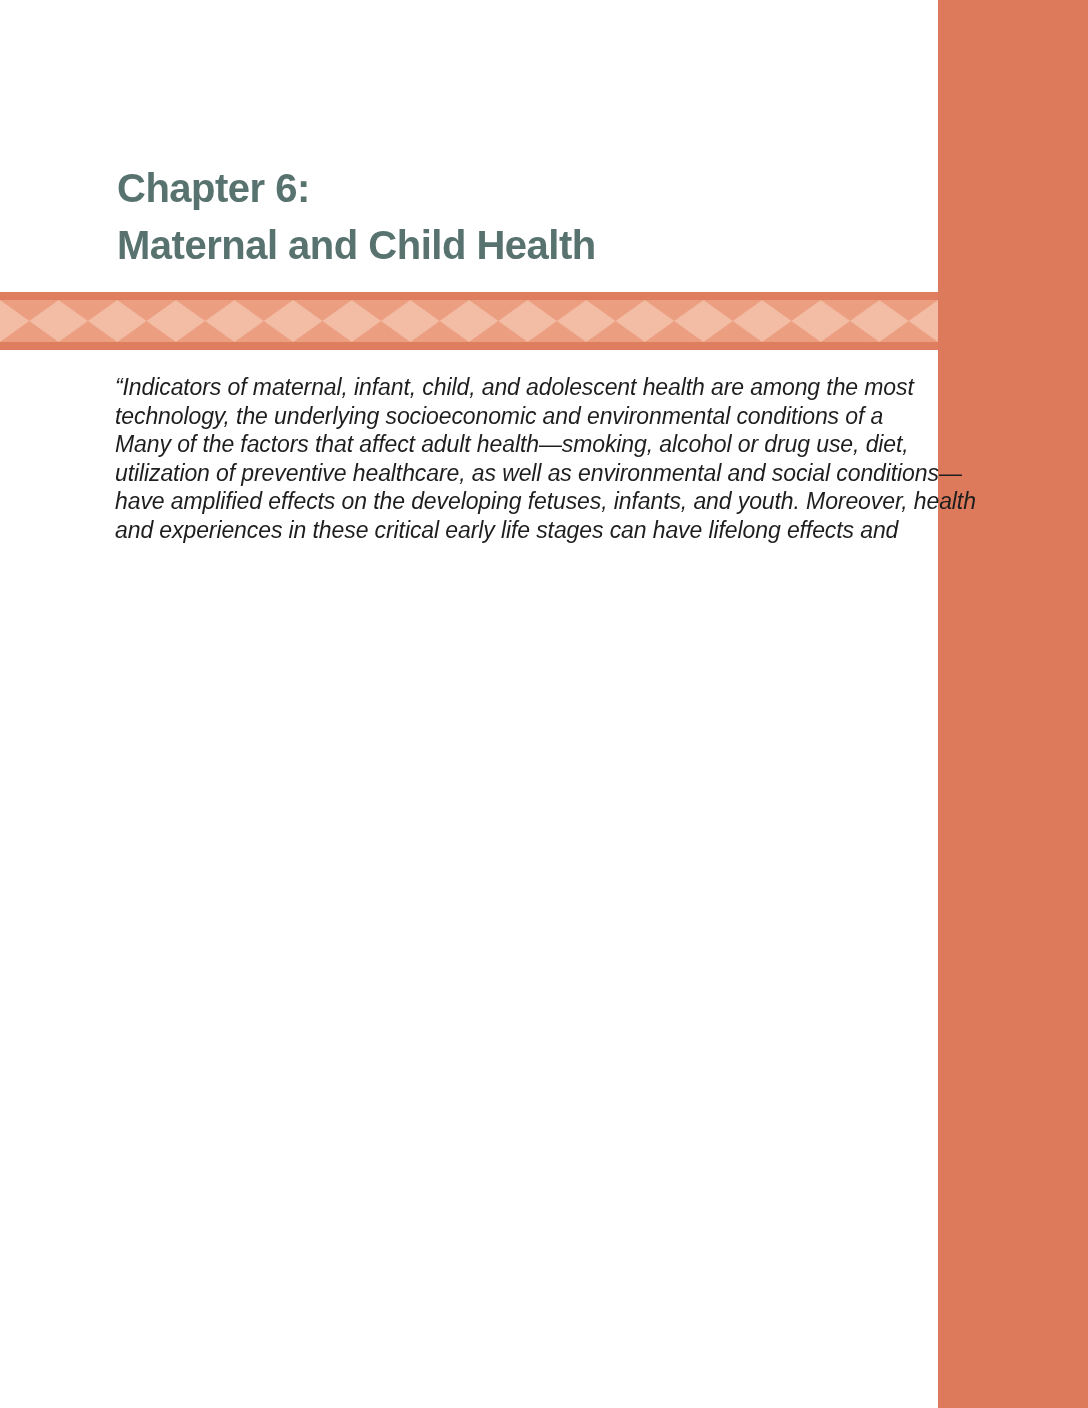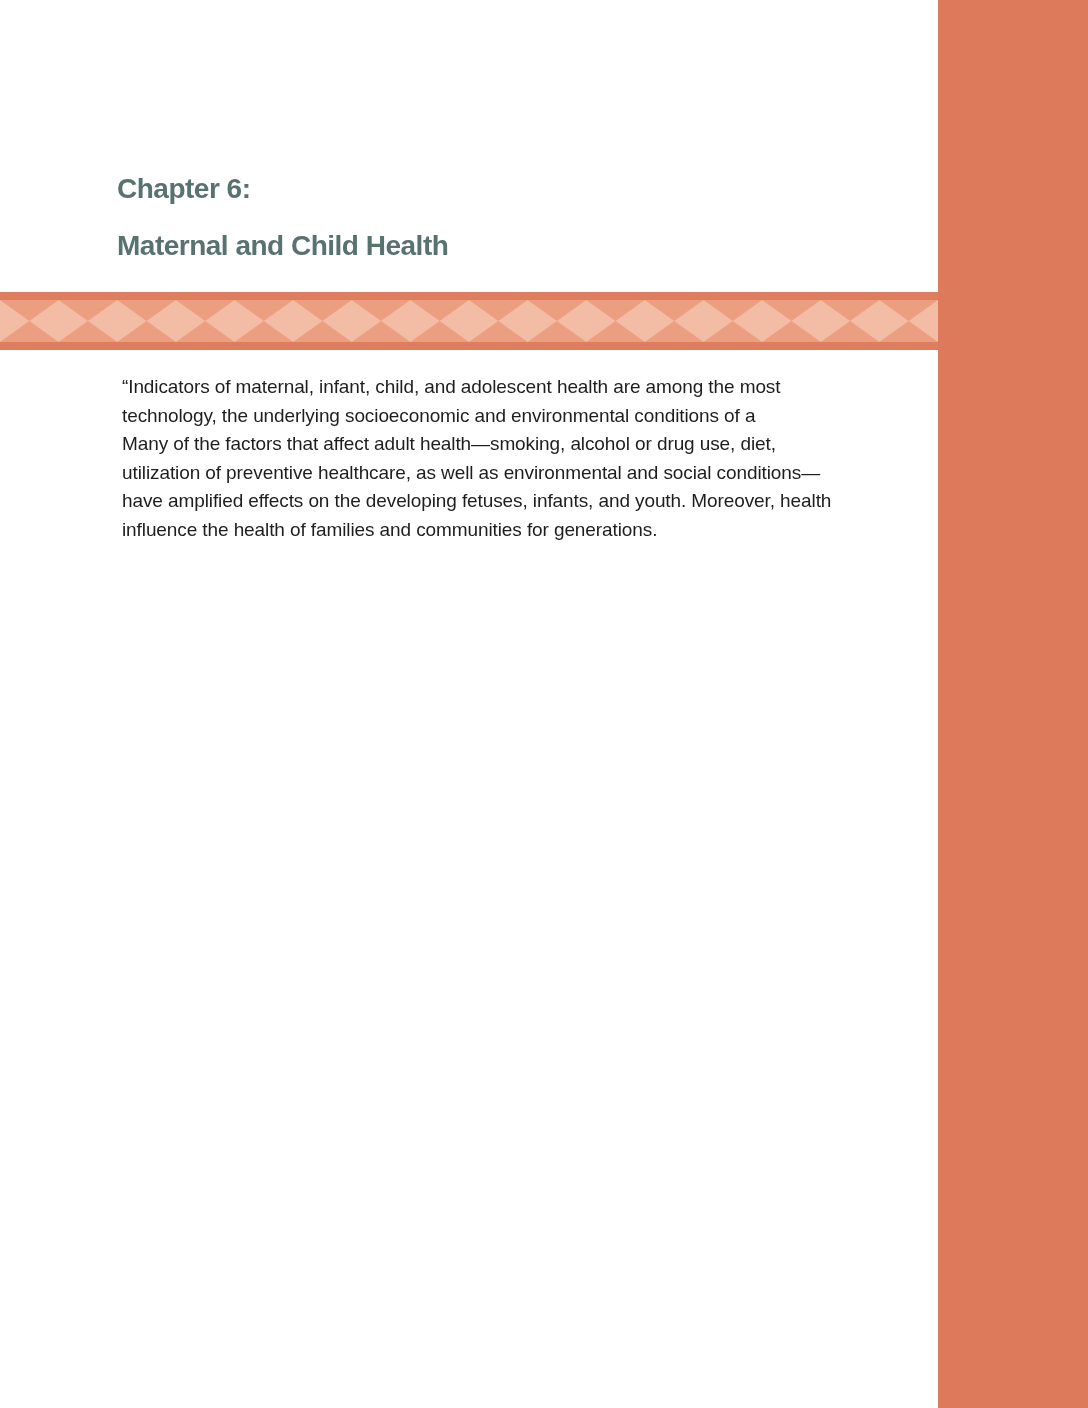--- a/index.html
+++ b/index.html
@@ -22,21 +22,21 @@
     width: 150px;
     height: 1408px;
     background: var(--sidebar, #DC7A5B);
   }
   .chapter-title {
     position: absolute;
     left: 117px;
     top: 160px;
     margin: 0;
     font-weight: bold;
-    font-size: 28px;
+    font-size: 40px;
     line-height: 57px;
     letter-spacing: -0.5px;
     color: var(--title, #58736F);
   }
   .band {
     position: absolute;
     left: 0;
     top: 292px;
     width: 938px;
     height: 58px;
@@ -48,26 +48,27 @@
   }
   .band-pattern {
     display: block;
     width: 938px;
     height: 42px;
   }
   .pattern-bg { fill: var(--band-mid, #EC9E80); }
   .pattern-tri { fill: var(--band-light, #F3BCA5); }
   .body-text {
     position: absolute;
-    left: 122px;
+    left: 115px;
     top: 373px;
-    font-size: 19px;
+    font-size: 23px;
     line-height: 28.6px;
     letter-spacing: -0.1px;
     color: var(--body, #1E1E1E);
+    font-style: italic;
   }
   .body-line {
     white-space: nowrap;
   }
 </style>
 </head>
 <body>
 
 <div class="page">
 
@@ -92,16 +93,16 @@
     </svg>
     <div class="band-line"></div>
   </div>
 
   <div class="body-text">
     <div class="body-line">“Indicators of maternal, infant, child, and adolescent health are among the most</div>
     <div class="body-line">technology, the underlying socioeconomic and environmental conditions of a</div>
     <div class="body-line">Many of the factors that affect adult health—smoking, alcohol or drug use, diet,</div>
     <div class="body-line">utilization of preventive healthcare, as well as environmental and social conditions—</div>
     <div class="body-line">have amplified effects on the developing fetuses, infants, and youth. Moreover, health</div>
-    <div class="body-line">influence the health of families and communities for generations.</div>
+    <div class="body-line">and experiences in these critical early life stages can have lifelong effects and</div>
   </div>
 
 </div>
 
 </body></html>

